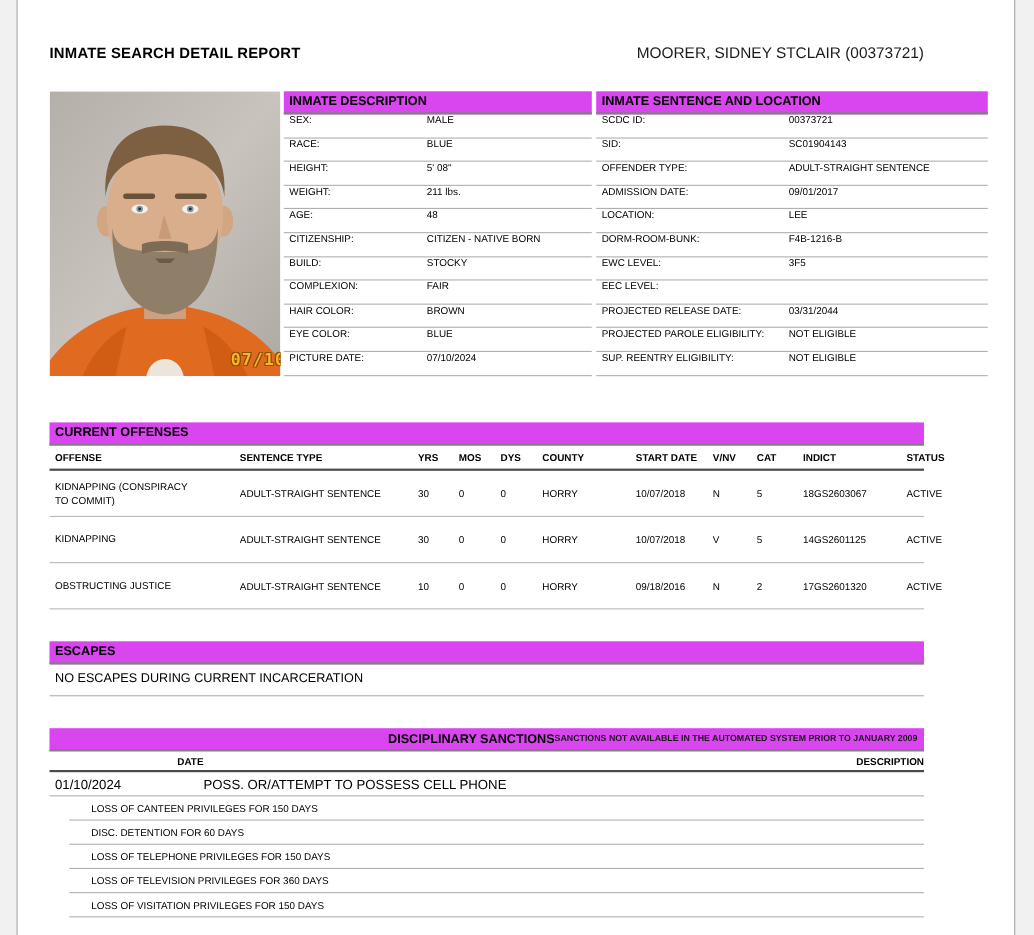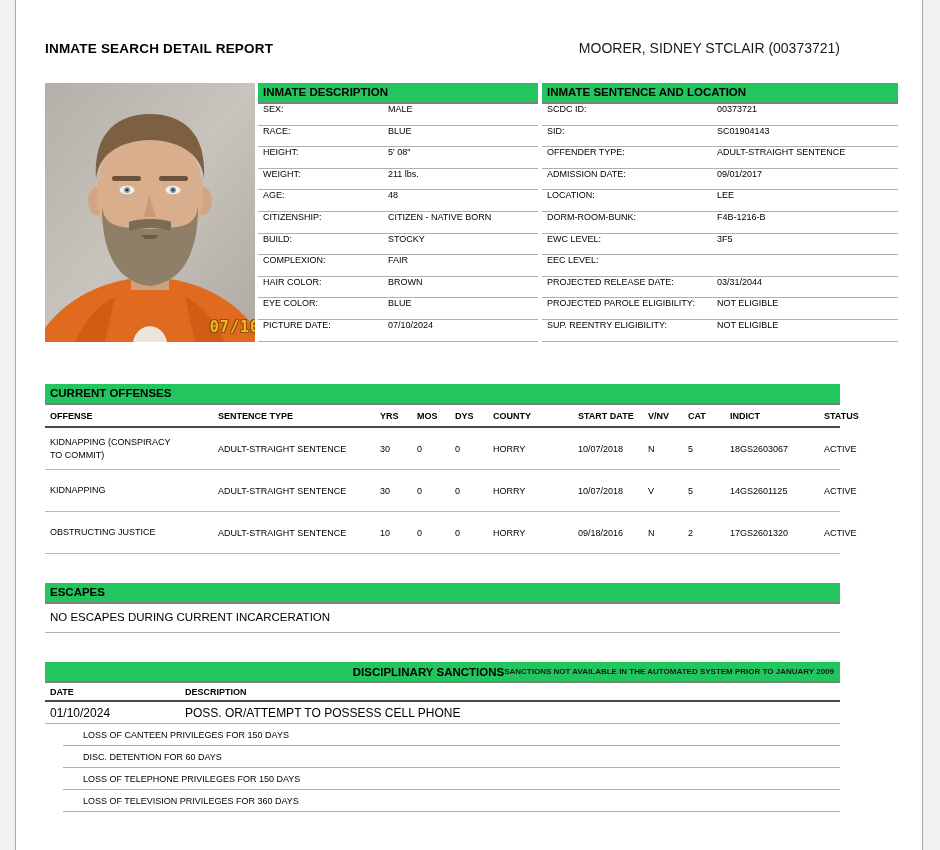--- a/index.html
+++ b/index.html
@@ -18,21 +18,21 @@
 
   
   .top-section { display:flex; margin-top:27px; }
   .photo-box { position:relative; width:210px; height:259px; overflow:hidden; flex:none; }
   .photo-box svg { display:block; width:210px; height:259px; }
   .photo-stamp { position:absolute; bottom:6px; right:-5px; font-family:"DejaVu Sans Mono", monospace; font-weight:bold; font-size:15px; color:#ffb127; text-shadow:1px 1px 0 #8a5200, -1px -1px 0 #8a5200, 1px -1px 0 #8a5200, -1px 1px 0 #8a5200; letter-spacing:1px; }
 
   .kv-table { flex:none; font-size:9px; }
   .kv-desc { width:280px; margin-left:3px; }
   .kv-sent { width:356px; margin-left:4px; }
-  .section-bar { height:21px; line-height:19px; background:#22c55e; border-bottom:2px solid #7f7f7f; font-size:11.5px; font-weight:bold; padding-left:5px; }
+  .section-bar { height:21px; line-height:19px; background:#d946ef; border-bottom:2px solid #7f7f7f; font-size:11.5px; font-weight:bold; padding-left:5px; }
   .kv-row { display:flex; align-items:flex-start; height:21.6px; border-bottom:1px solid #b0b0b0; }
   .kv-label { flex:none; padding-left:5px; }
   .kv-desc .kv-label { width:130px; }
   .kv-sent .kv-label { width:175px; }
   .kv-value { flex:1; }
 
   
   .offenses-section { margin-top:42px; }
   .off-grid { display:grid; grid-template-columns:173px 162px 37px 38px 38px 85px 70px 40px 42px 94px 1fr; }
   .off-header { height:23px; align-items:center; border-bottom:2px solid #4a4a4a; font-size:9px; font-weight:bold; }
@@ -42,21 +42,21 @@
 
   
   .escapes-section { margin-top:29px; }
   .escapes-message { font-size:11.5px; padding:7px 0 9px 5px; border-bottom:1px solid #b0b0b0; }
 
   
   .sanctions-section { margin-top:29px; }
   .sanctions-bar { display:flex; justify-content:flex-end; align-items:center; line-height:normal; padding-right:6px; }
   .sanctions-note { font-size:8px; font-weight:bold; color:#1a1a1a; }
   .sanc-grid { display:grid; grid-template-columns:140px 1fr; }
-  .sanc-header { height:19px; align-items:center; border-bottom:2px solid #4a4a4a; font-size:9px; font-weight:bold; }
+  .sanc-header { height:19px; align-items:center; border-bottom:2px solid #4a4a4a; font-size:9px; font-weight:bold;text-align:right; }
   .sanc-header > span:first-child, .sanc-row > span:first-child { padding-left:5px; }
   .sanc-row { height:22px; align-items:center; border-bottom:1px solid #b0b0b0; font-size:12px; }
   .sanc-sub-row { height:22px; line-height:22px; margin-left:18px; padding-left:20px; border-bottom:1px solid #b0b0b0; font-size:9px; }
 </style>
 </head>
 <body>
 
 <div class="viewport">
   <div class="gutter-left"></div>
 
@@ -328,20 +328,23 @@
         </div>
 
         <div class="sanc-sub-row">
           <span>LOSS OF TELEPHONE PRIVILEGES FOR 150 DAYS</span>
         </div>
 
         <div class="sanc-sub-row">
           <span>LOSS OF TELEVISION PRIVILEGES FOR 360 DAYS</span>
         </div>
 
+        <div class="sanc-sub-row">
+          <span>LOSS OF VISITATION PRIVILEGES FOR 150 DAYS</span>
+        </div>
       </div>
 
     </div>
 
   </div>
 
   <div class="gutter-right"></div>
 </div>
 
 </body></html>

